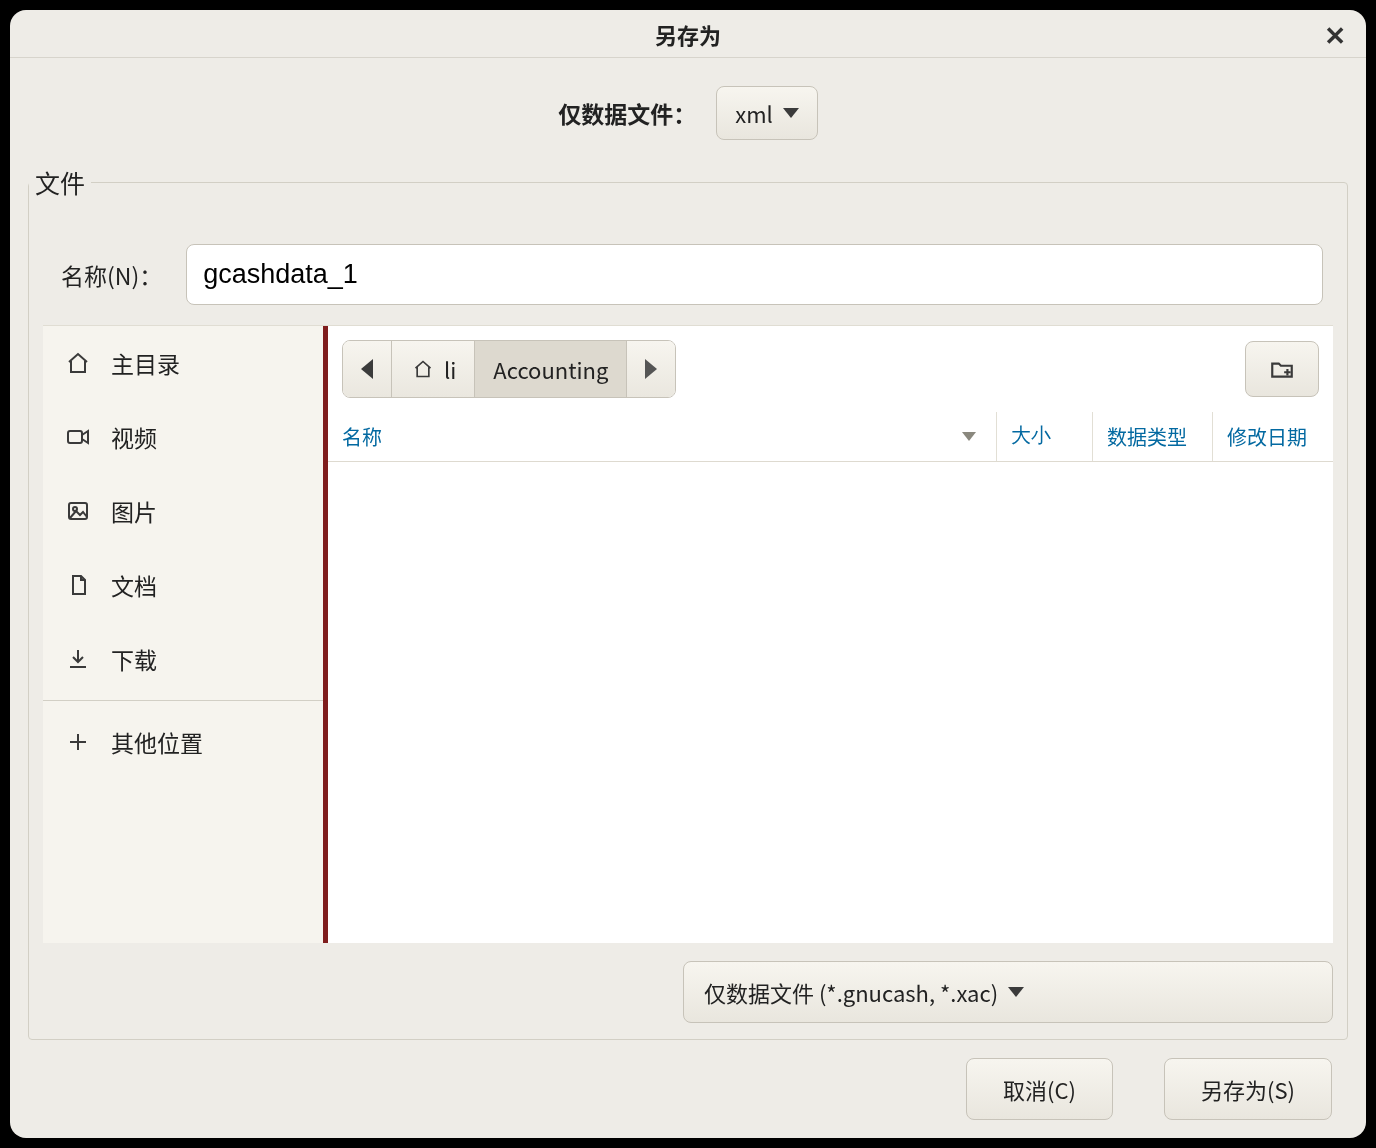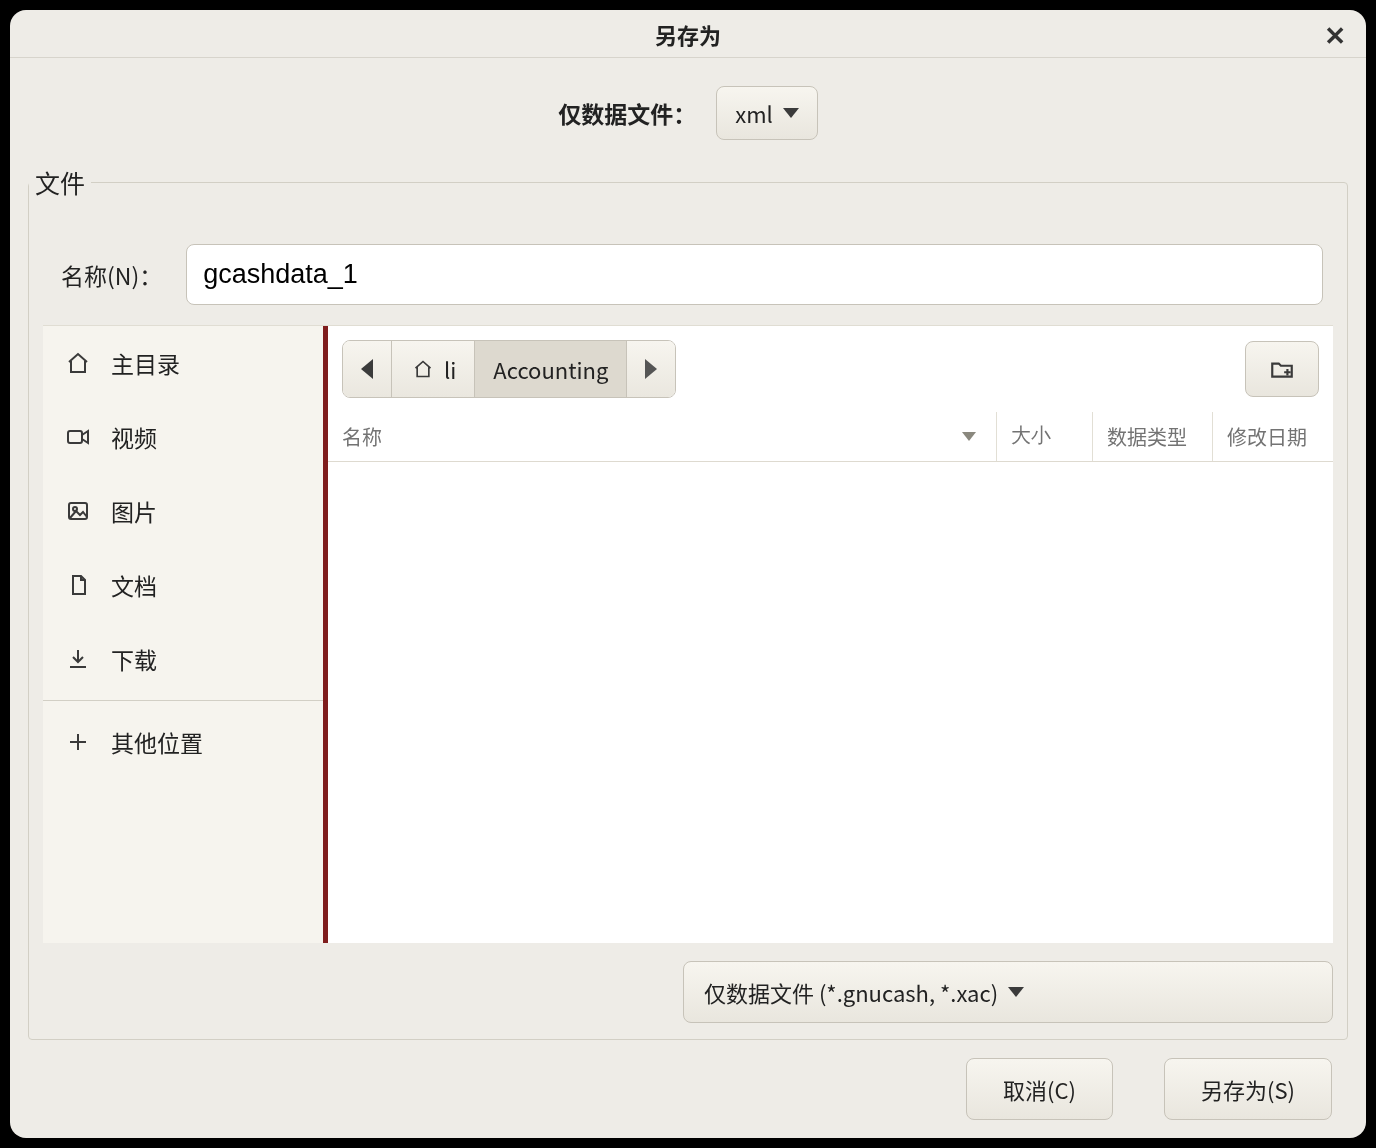--- a/index.html
+++ b/index.html
@@ -199,21 +199,21 @@
     border-bottom: 10px solid transparent;
     border-left: 12px solid #555;
   }
   .list-header {
     display: flex;
     border-bottom: 1px solid #dedad0;
     background: #fff;
   }
   .col {
     font-size: 20px;
-    color: #737373;
+    color: #0369a1;
     padding: 10px 14px;
     border-right: 1px solid #e2dfd5;
   }
   .col.name { flex: 1; display:flex; align-items:center; justify-content:space-between;}
   .col.size { width: 96px; font-family: Liberation Serif, serif; }
   .col.type { width: 120px; }
   .col.date { width: 120px; border-right: none; }
   .list-body { flex: 1; background: #fff; }
   .triangle-down-sm {
     width: 0; height: 0;

